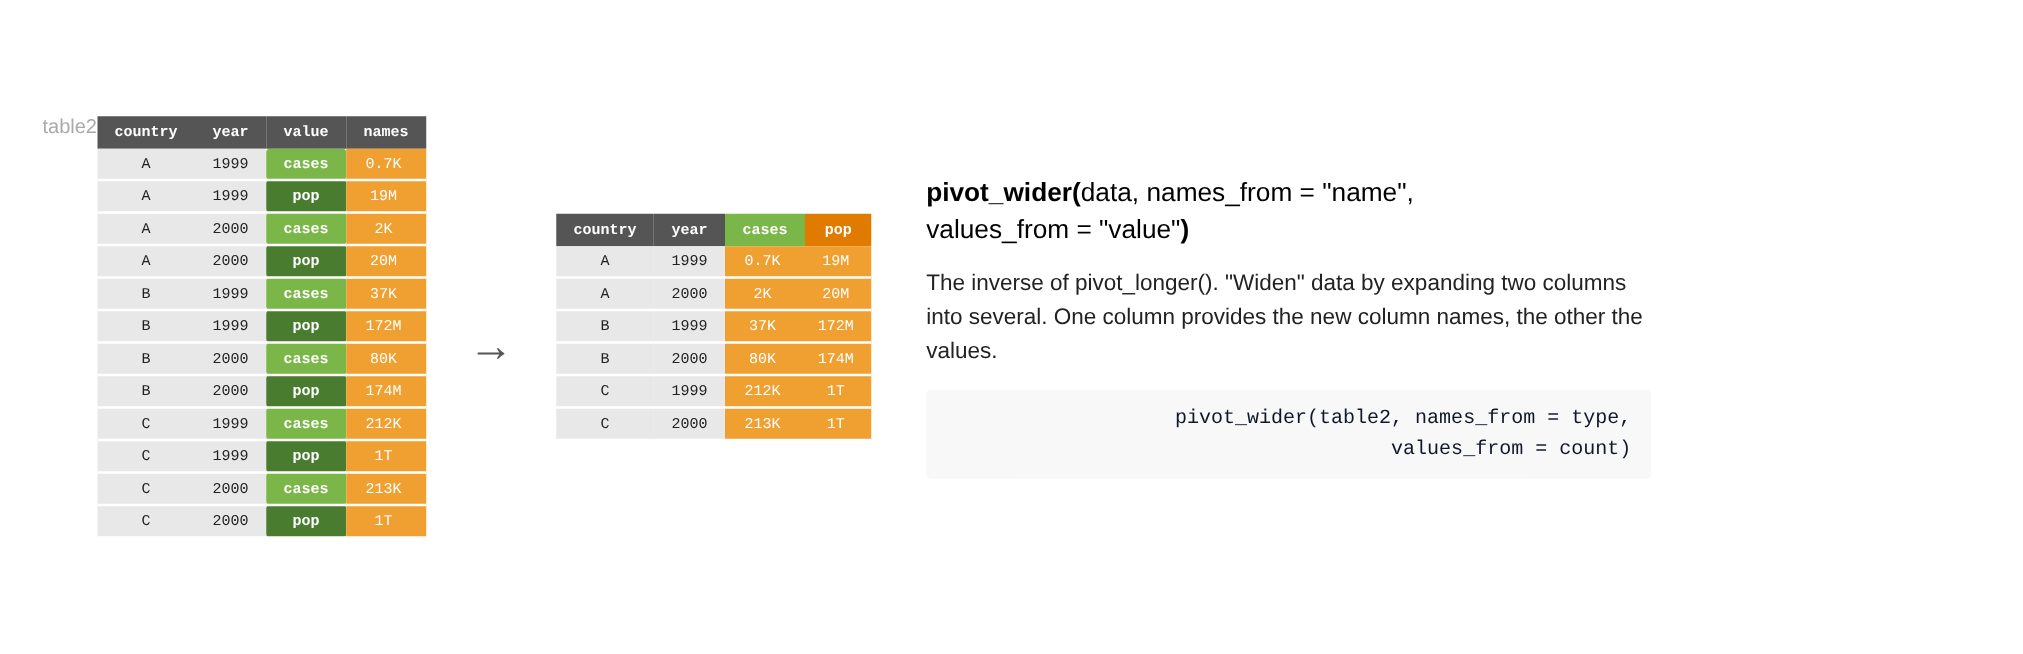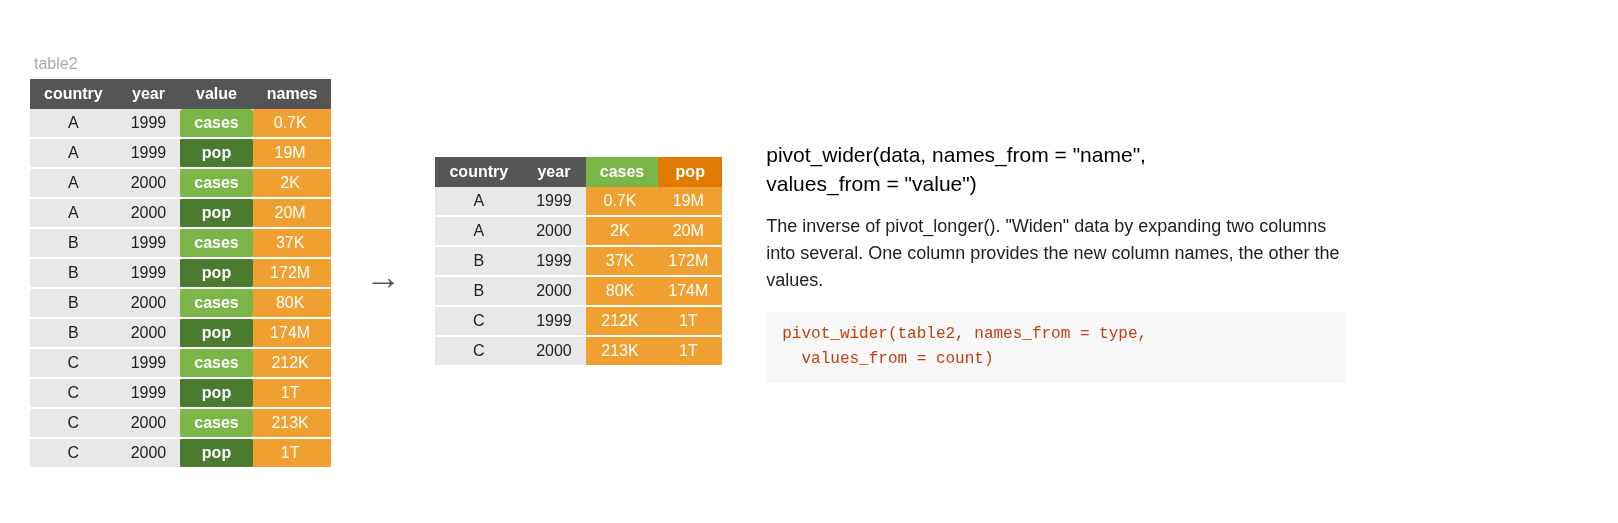--- a/index.html
+++ b/index.html
@@ -12,33 +12,34 @@
       min-height: 523px;
       padding: 20px 30px;
     }
     .main-container {
       display: flex;
       align-items: center;
       gap: 24px;
     }
     .table-section {
       display: flex;
-      flex-direction: column;
+      flex-direction: row;
       align-items: center;
     }
     .table-label {
       color: #aaa;
       font-size: 16px;
       margin-bottom: 6px;
       align-self: flex-start;
       padding-left: 4px;
     }
     table {
       border-collapse: collapse;
-      font-size: 16px;
+      font-size: 12px;
+      font-family: Liberation Mono, monospace;
     }
     table th {
       background: #555;
       color: #fff;
       padding: 6px 14px;
       font-weight: bold;
       text-align: center;
     }
     table td {
       background: #e8e8e8;
@@ -80,36 +81,37 @@
       max-width: 580px;
       margin-left: 20px;
     }
     .func-signature {
       font-size: 21px;
       font-weight: normal;
       margin-bottom: 14px;
       line-height: 1.4;
     }
     .func-signature .bold {
-      font-weight: normal;
+      font-weight: bold;
     }
     .description-text {
       font-size: 18px;
       color: #222;
       line-height: 1.5;
       margin-bottom: 18px;
     }
     .code-block {
       font-family: 'Courier New', Courier, monospace;
       font-size: 16px;
-      color: #c2410c;
+      color: #0f172a;
       background: #f8f8f8;
       padding: 10px 16px;
       border-radius: 4px;
       line-height: 1.6;
+      text-align: right;
     }
   </style>
 </head>
 <body>
 
 <div class="main-container">
 
   <div class="table-section">
     <div class="table-label">table2</div>
     <table>

